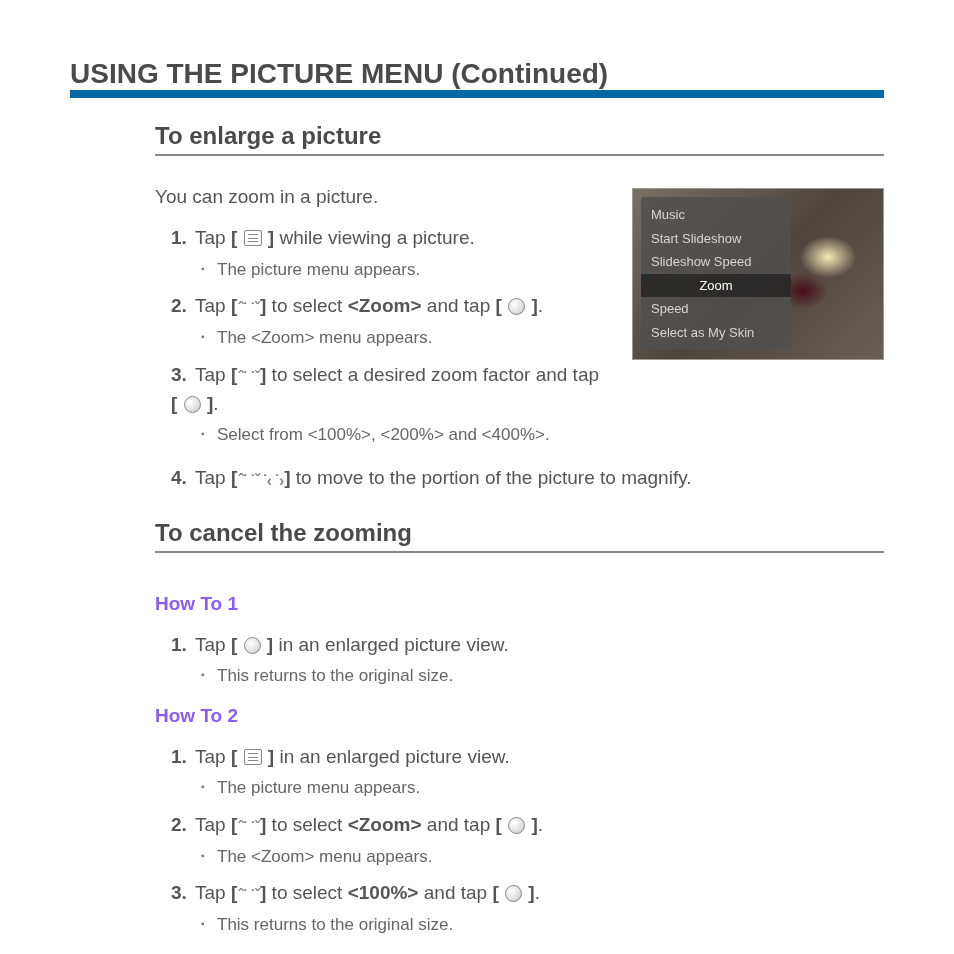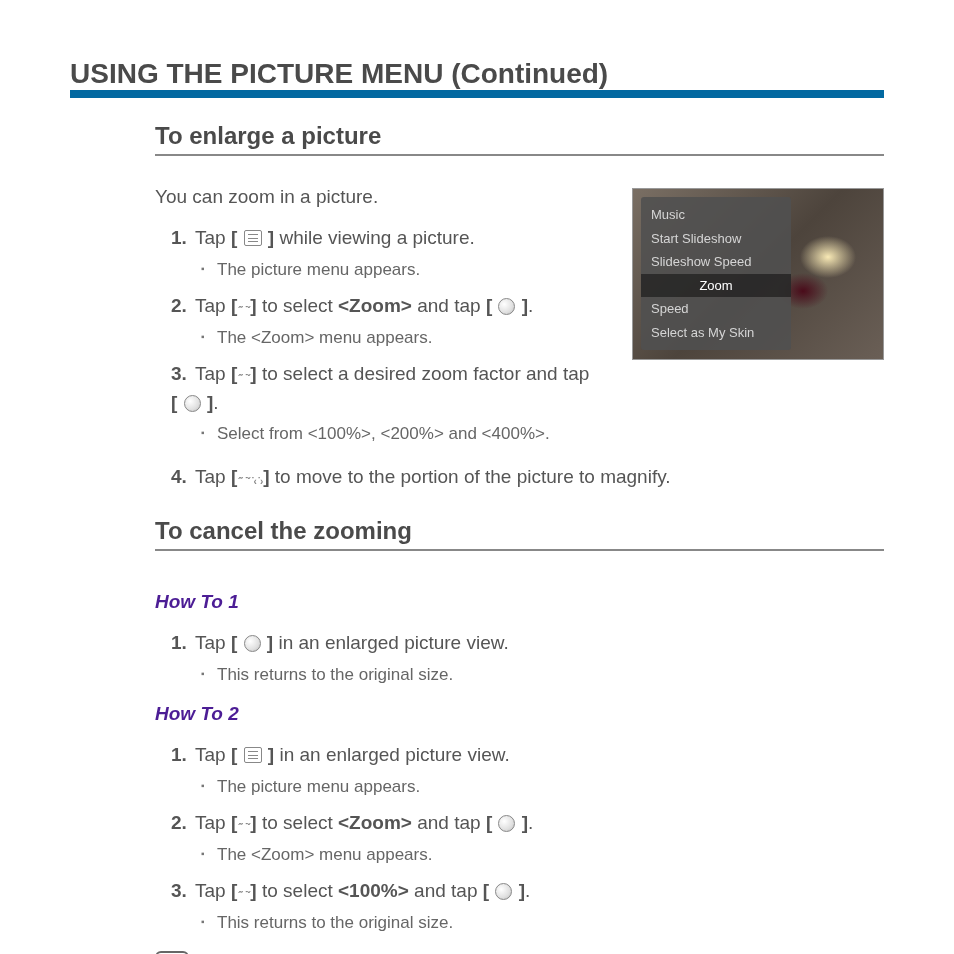--- a/index.html
+++ b/index.html
@@ -74,22 +74,21 @@
     position: absolute;
     left: 0;
     font-size: 10px;
     top: 4px;
     color: #777;
   }
   .howto {
     font-size: 19px;
     font-weight: bold;
     margin: 10px 4px 8px 0;
-    color:#4c1d95;
-    font-style:italic;
+    color:#8b5cf6;
   }
   .icon-box {
     display: inline-block;
     font-weight: bold;
   }
   .menu-icon {
     display: inline-block;
     width: 16px;
     height: 14px;
     border: 1.5px solid #888;
@@ -119,21 +118,21 @@
     height: 15px;
     border: 1.5px solid #888;
     border-radius: 50%;
     vertical-align: -3px;
     margin: 0 1px;
     background: radial-gradient(circle at 35% 35%, #fff, #e0e0e0 60%, #bbb);
   }
   .arrow-ud, .arrow-lr, .arrow-all {
     display:inline-block;
     vertical-align:-2px;
-    font-size:10px;
+    font-size:16px;
     color:#888;
     letter-spacing:-1px;
     margin:0 1px;
   }
   .section2 { margin-top: 26px; }
   .note-row {
     display: flex;
     align-items: flex-start;
     margin-top: 10px;
   }

